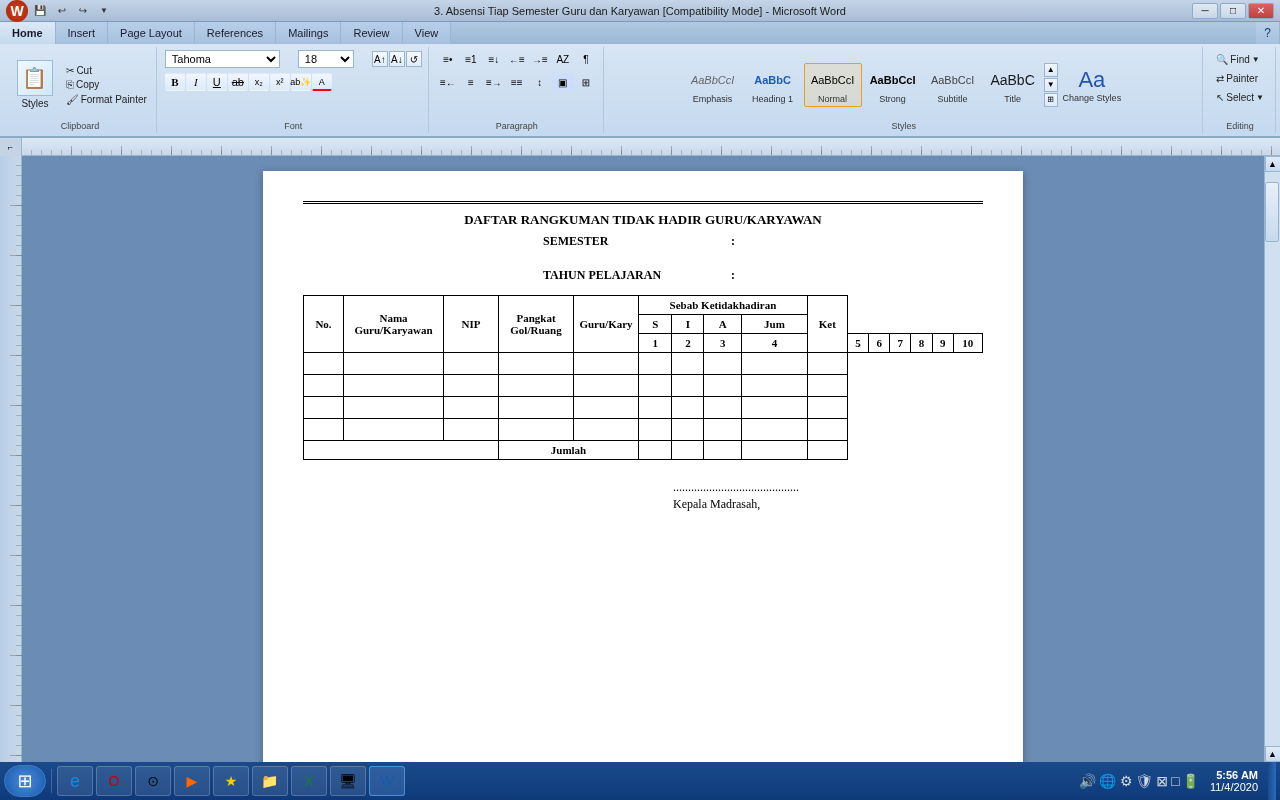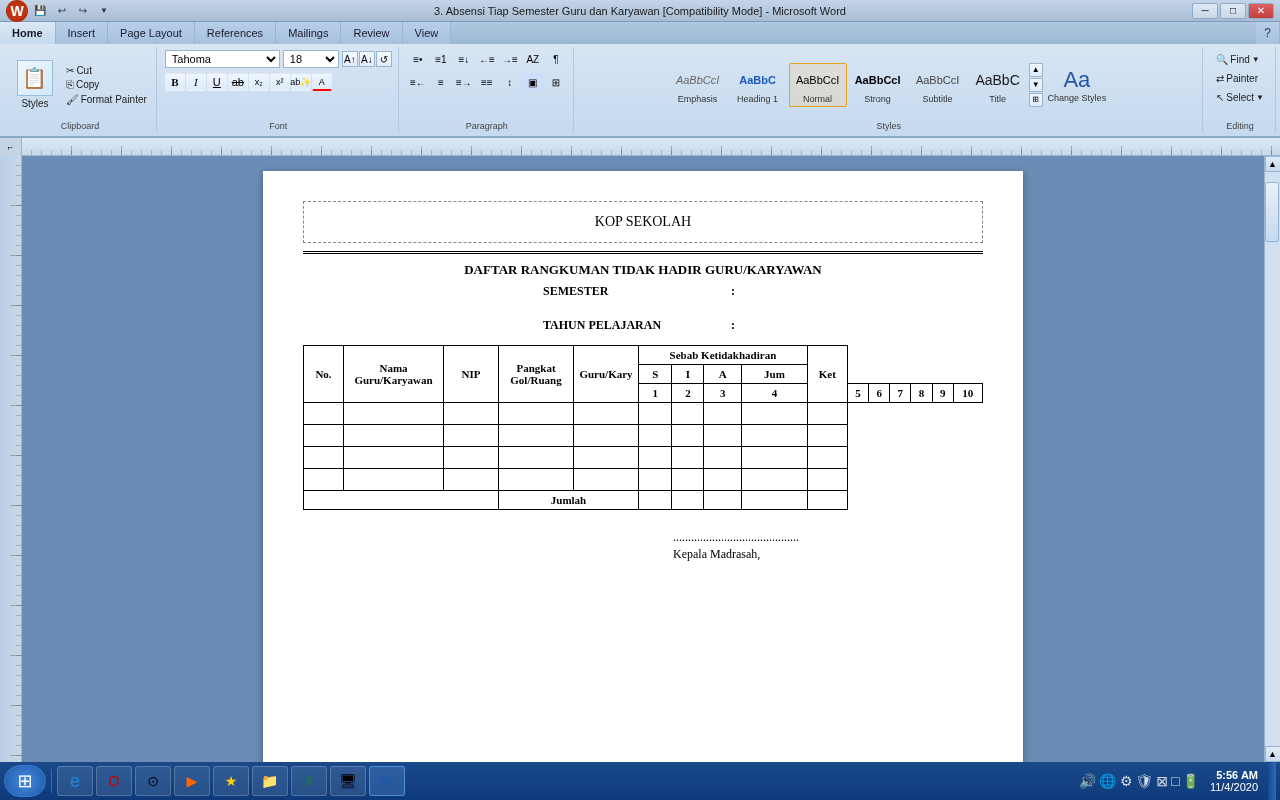--- a/index.html
+++ b/index.html
@@ -38,21 +38,21 @@
     
     .clipboard-group { min-width: 90px; }
     .paste-btn { display: flex; flex-direction: column; align-items: center; cursor: pointer; padding: 2px 6px; border: 1px solid transparent; border-radius: 2px; }
     .paste-icon { width: 36px; height: 36px; background: linear-gradient(135deg, #f0f8ff, #d0e8f8); border: 1px solid #9abcdc; display: flex; align-items: center; justify-content: center; font-size: 20px; }
     .paste-label { font-size: 10px; color: #222; margin-top: 2px; }
     .small-btns { display: flex; flex-direction: column; gap: 1px; }
     .small-btn { font-size: 10px; color: #222; cursor: pointer; padding: 1px 3px; white-space: nowrap; display: flex; align-items: center; gap: 2px; }
 
     
     .font-group { min-width: 190px; }
-    .font-controls-row { display: flex; gap: 3px; align-items: center; margin-bottom: 2px; }
+    .font-controls-row { display: flex; gap: 18px; align-items: center; margin-bottom: 2px; }
     .font-select { width: 115px; height: 18px; font-size: 11px; border: 1px solid #9ab5cf; background: white; padding: 0 2px; }
     .font-size-select { width: 56px; height: 18px; font-size: 11px; border: 1px solid #9ab5cf; background: white; padding: 0 2px; }
     .font-size-btns { display: flex; gap: 1px; }
     .fs-btn { width: 16px; height: 16px; font-size: 10px; border: 1px solid #9ab5cf; background: linear-gradient(to bottom, #f5f9ff, #e0ecf8); cursor: pointer; display: flex; align-items: center; justify-content: center; }
     .format-row { display: flex; gap: 1px; align-items: center; }
     .fmt-btn { width: 20px; height: 18px; border: 1px solid transparent; cursor: pointer; display: flex; align-items: center; justify-content: center; font-size: 11px; background: linear-gradient(to bottom, #f0f6ff, #ddeaf8); border-radius: 2px; }
     .fmt-btn.bold { font-weight: bold; font-family: serif; }
     .fmt-btn.italic { font-style: italic; font-family: serif; }
     .fmt-btn.underline { text-decoration: underline; }
 
@@ -337,23 +337,20 @@
         </pattern>
       </defs>
       <rect width="100%" height="100%" fill="url(#vtick)"></rect>
       <rect width="100%" height="100%" fill="url(#vbigtick)" fill-opacity="0.8"></rect>
     </svg>
   </div>
 
   <div class="doc-area">
     <div class="document">
 
-      <div class="kop-sekolah-box">
-        <span>KOP SEKOLAH</span>
-      </div>
 
       <div class="double-line"></div>
 
       <div class="doc-title-section">
         <div class="doc-main-title">DAFTAR RANGKUMAN TIDAK HADIR GURU/KARYAWAN</div>
         <div style="margin-top:6px;font-family:'Times New Roman',serif;font-size:12px;font-weight:bold;">
           <div style="display:flex;justify-content:center;">
             <div style="min-width:180px;text-align:left;">SEMESTER</div>
             <div style="min-width:20px;">:</div>
           </div>

